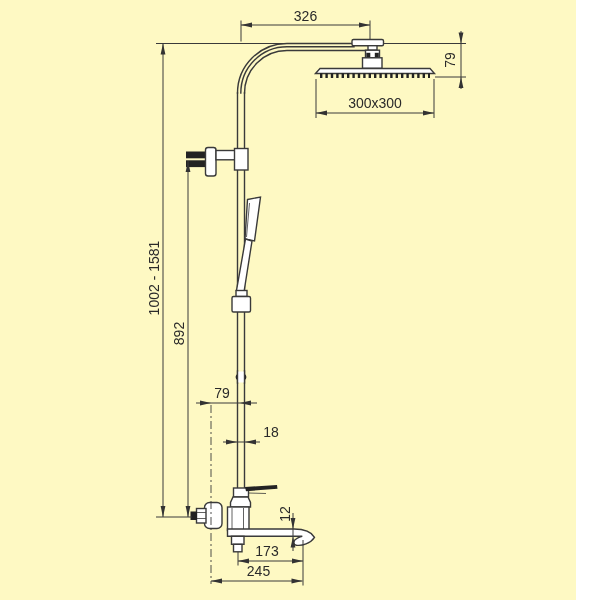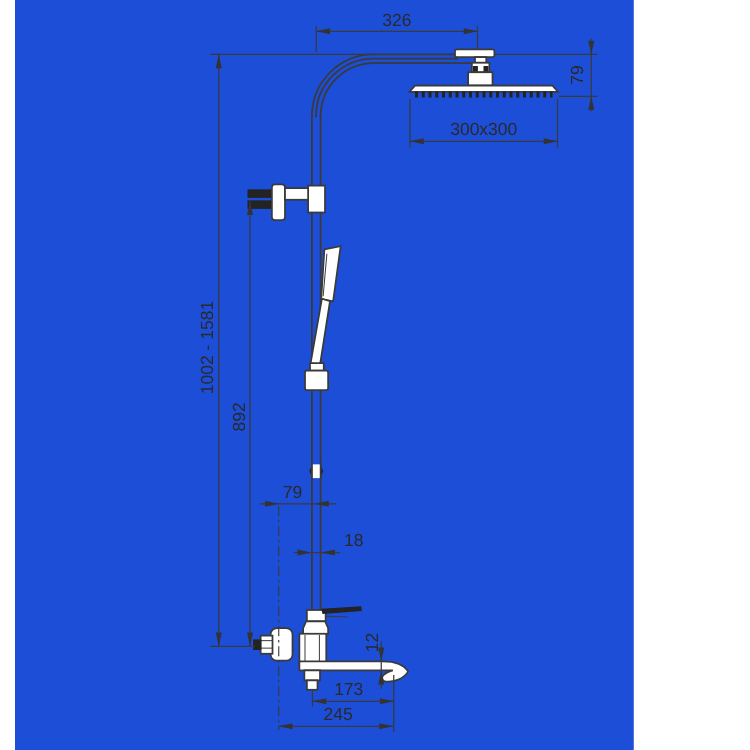--- a/index.html
+++ b/index.html
@@ -1,16 +1,16 @@
 <!DOCTYPE html>
 <html><head>
 <meta charset="utf-8">
 <style>
   html, body { margin: 0; padding: 0; background: #ffffff; }
-  .canvas-wrap { width: 495px; height: 600px; background: #1d4ed8; position: relative; margin-left: 12px; }
+  .canvas-wrap { width: 576px; height: 600px; background: #fef9c3; position: relative; }
   svg { display: block; }
   .s    { stroke: #3a3a3a; stroke-width: 1.4; fill: none; stroke-linecap: square; }
   .sf   { stroke: #3a3a3a; stroke-width: 1.4; fill: #ffffff; }
   .d    { fill: #232323; stroke: none; }
   .dim  { stroke: #3a3a3a; stroke-width: 1; fill: none; }
   .ar   { fill: #333333; stroke: none; }
   .facet{ stroke: #3a3a3a; stroke-width: 0.8; fill: none; }
   .cl   { stroke: #3a3a3a; stroke-width: 0.9; stroke-dasharray: 8 3 2 3; fill: none; }
   .teeth{ stroke: #232323; stroke-width: 4.6; stroke-dasharray: 2.4 3; fill: none; }
   .tx   { font-family: "Liberation Sans", "DejaVu Sans", sans-serif; font-size: 14px; fill: #2a2a2a; }

